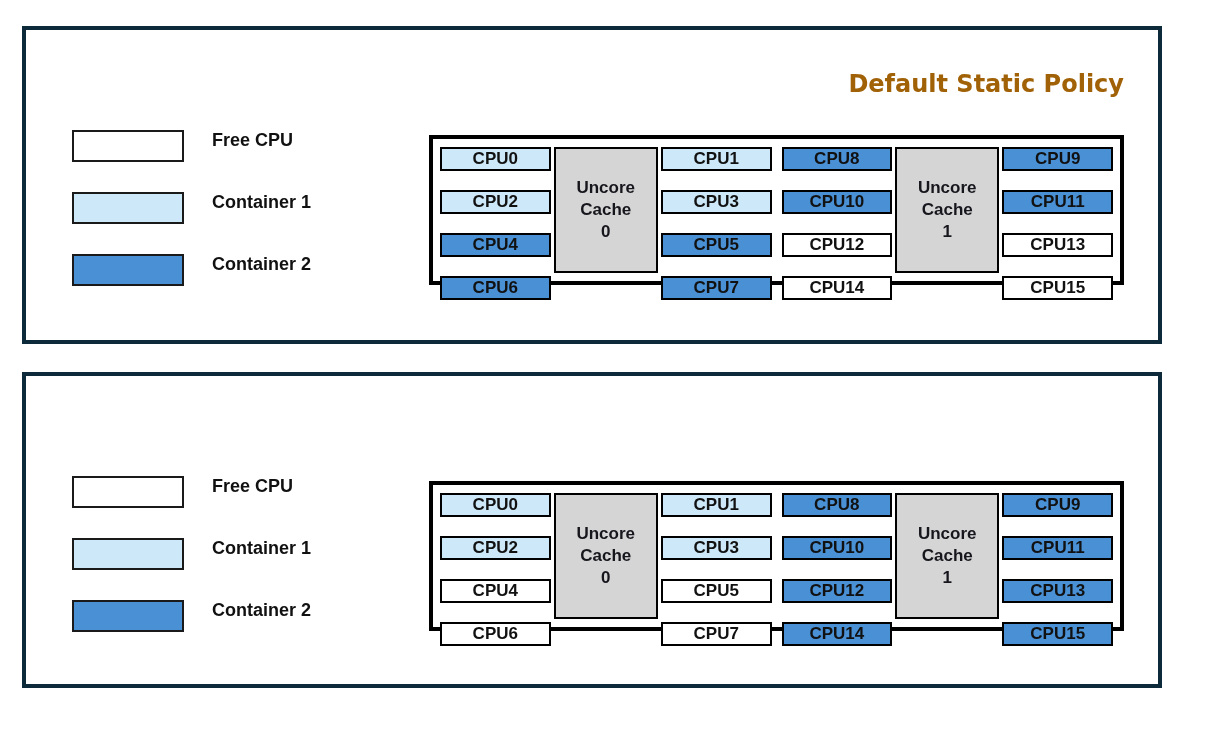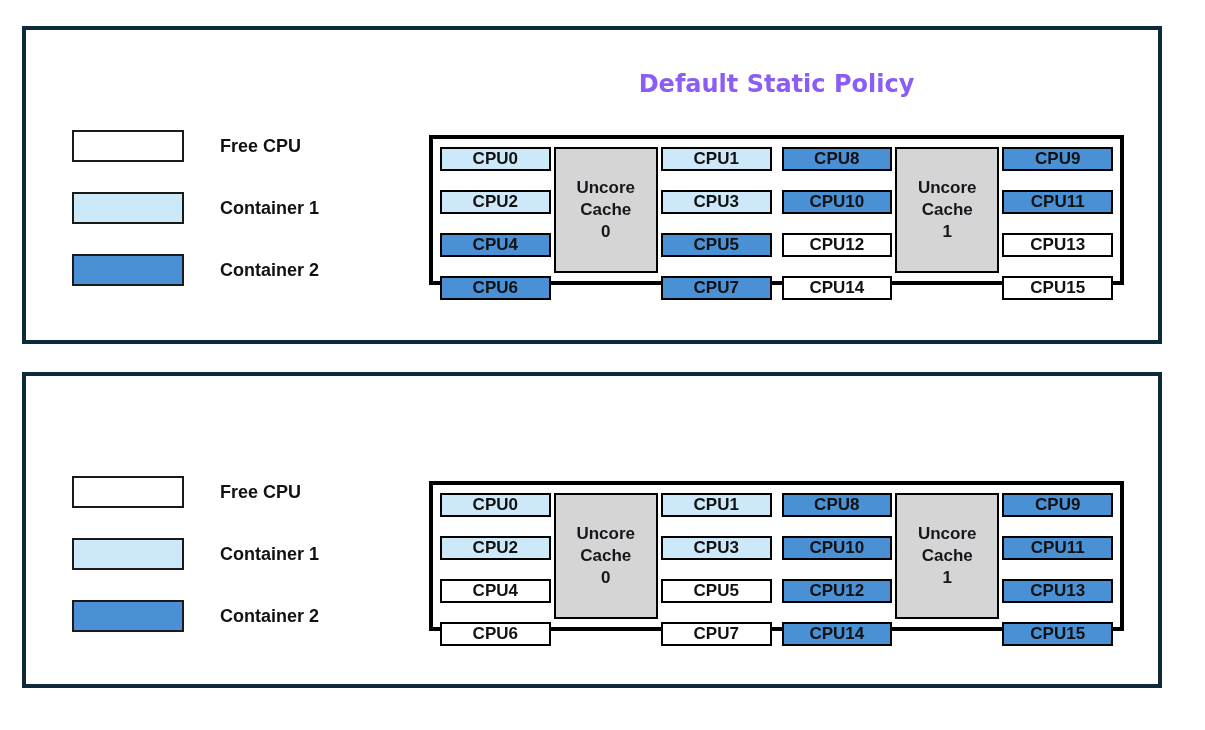--- a/index.html
+++ b/index.html
@@ -22,37 +22,37 @@
     box-sizing: border-box;
   }
   .panel-1 { top: 26px; height: 318px; }
   .panel-2 { top: 372px; height: 316px; }
 
   .title {
     position: absolute;
     left: 403px;
     top: 40px;
     width: 695px;
-    text-align: center;
+    text-align: right;
     font-family: "DejaVu Sans", sans-serif;
     font-weight: bold;
     font-size: 24px;
-    color: #8b5cf6;
+    color: #a16207;
     white-space: nowrap;
   }
 
   .legend {
     position: absolute;
     left: 46px;
     top: 100px;
     display: flex;
     flex-direction: column;
     gap: 30px;
   }
-  .legend-row { display: flex; align-items: center; gap: 36px; }
+  .legend-row { display: flex; gap: 28px; }
   .swatch {
     width: 108px;
     height: 28px;
     border: 2px solid #1a1a1a;
     box-sizing: content-box;
     flex: 0 0 auto;
   }
   .legend-label {
     font-weight: bold;
     font-size: 18px;

